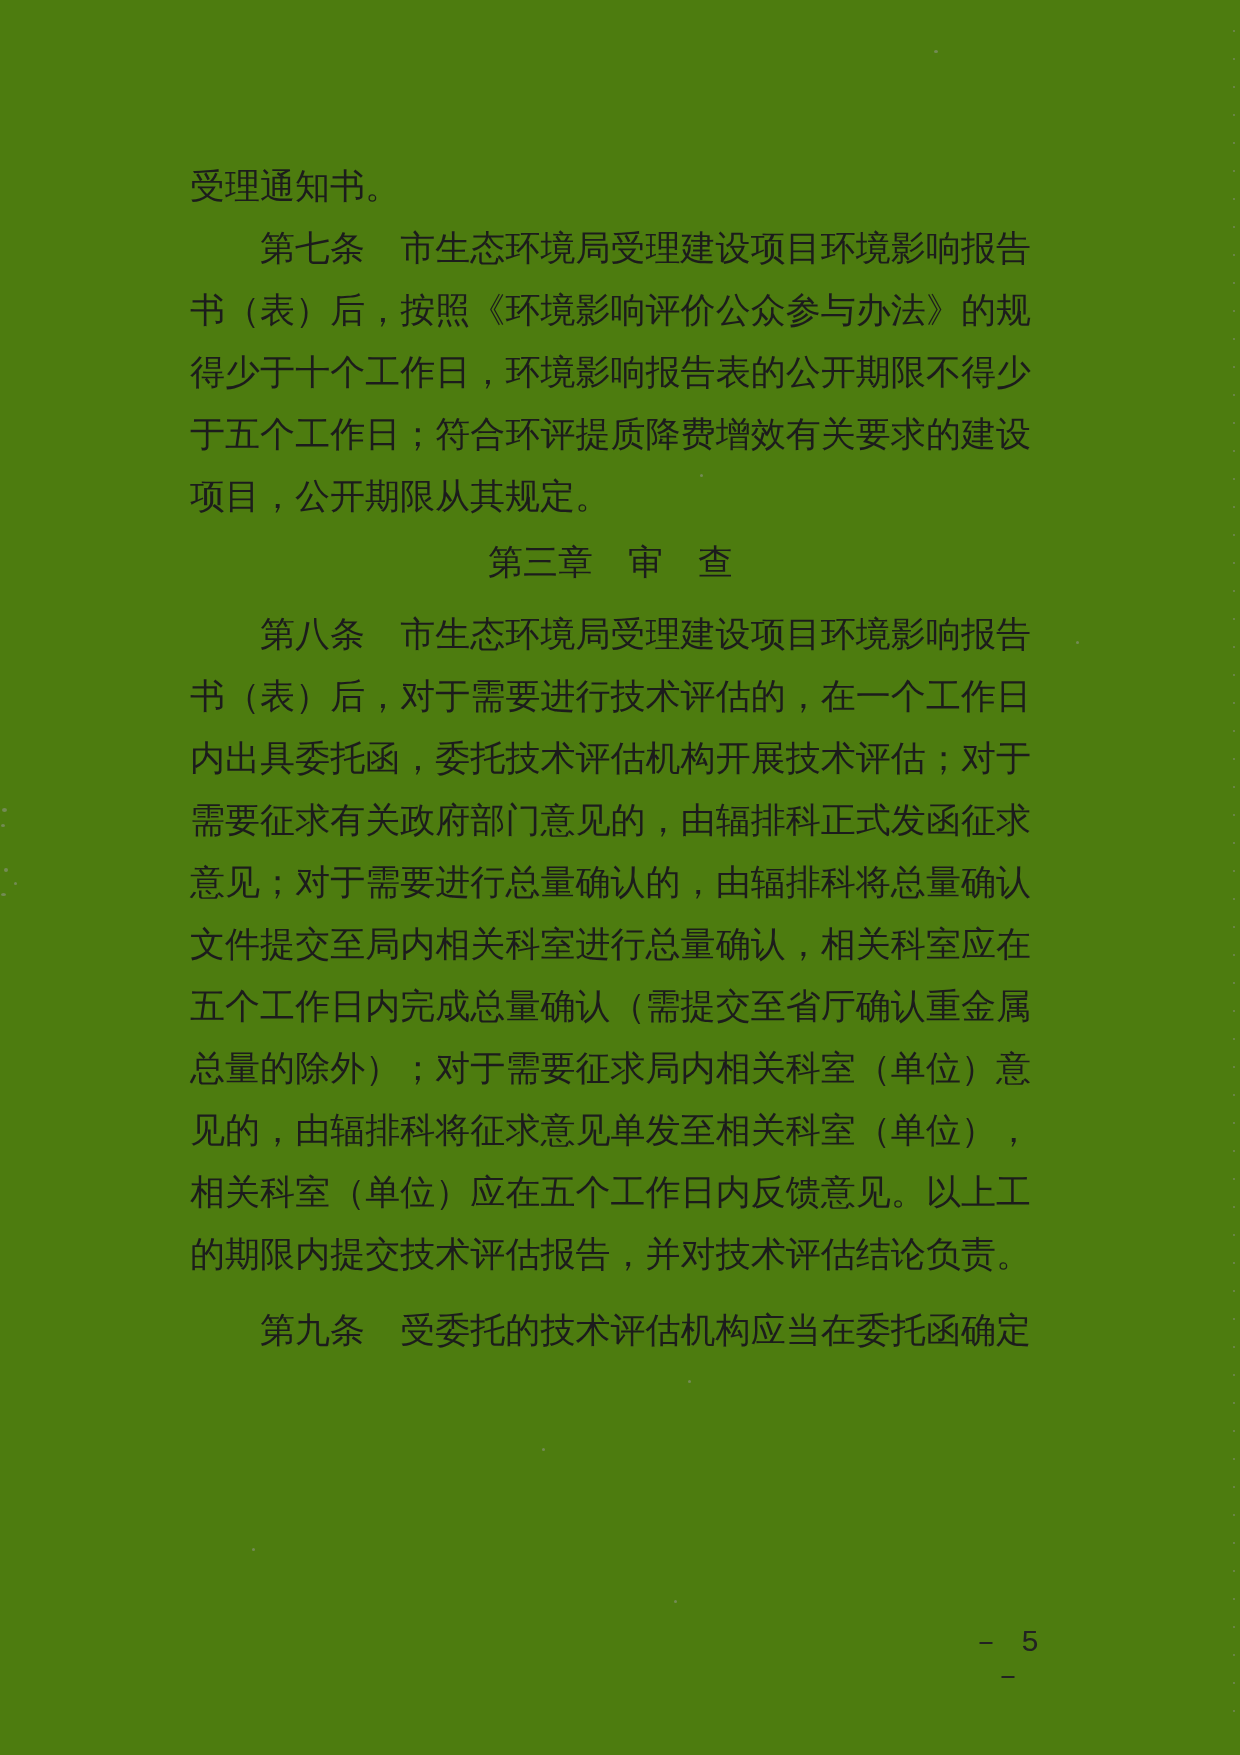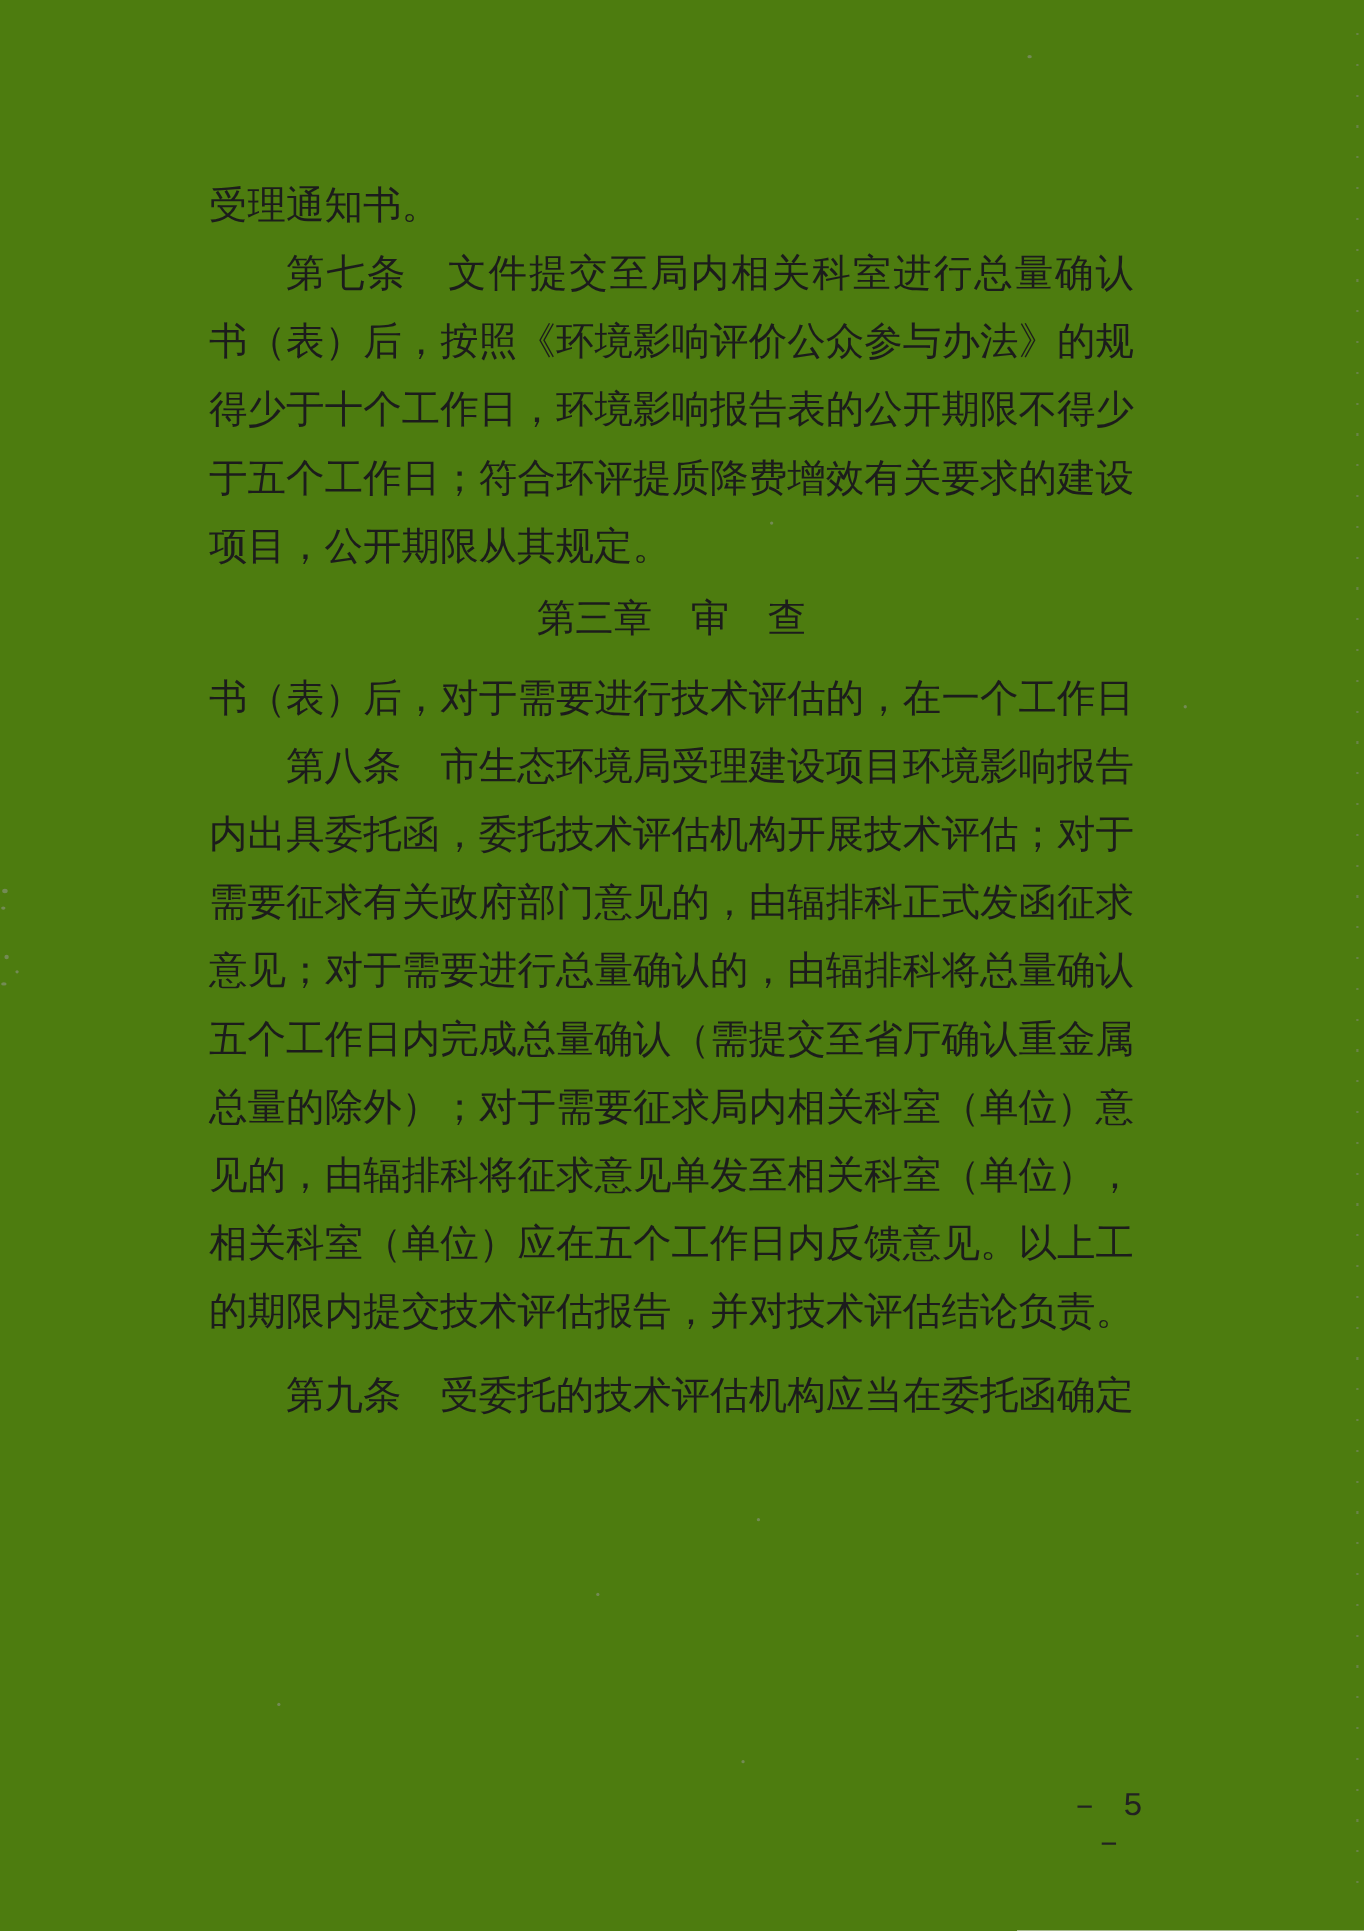--- a/index.html
+++ b/index.html
@@ -98,31 +98,32 @@
   .speck.s11{ left: 252px; top: 1548px; width: 3px; height: 3px; }
   .speck.s12{ left: 674px; top: 1600px; width: 3px; height: 3px; }
 </style>
 </head>
 <body>
 
 <div class="page">
 
   <div class="text-block">
       <div class="line plain">受理通知书。</div>
-      <div class="line para-full">第七条　文件提交至局内相关科室进行总量确认</div>
+      <div class="line para-full">第七条　市生态环境局受理建设项目环境影响报告</div>
       <div class="line full">书（表）后，按照《环境影响评价公众参与办法》的规</div>
       <div class="line full">得少于十个工作日，环境影响报告表的公开期限不得少</div>
       <div class="line full">于五个工作日；符合环评提质降费增效有关要求的建设</div>
       <div class="line plain">项目，公开期限从其规定。</div>
       <div class="line heading">第三章　审　查</div>
+      <div class="line para-full">第八条　市生态环境局受理建设项目环境影响报告</div>
       <div class="line full">书（表）后，对于需要进行技术评估的，在一个工作日</div>
-      <div class="line para-full">第八条　市生态环境局受理建设项目环境影响报告</div>
       <div class="line full">内出具委托函，委托技术评估机构开展技术评估；对于</div>
       <div class="line full">需要征求有关政府部门意见的，由辐排科正式发函征求</div>
       <div class="line full">意见；对于需要进行总量确认的，由辐排科将总量确认</div>
+      <div class="line full">文件提交至局内相关科室进行总量确认，相关科室应在</div>
       <div class="line full">五个工作日内完成总量确认（需提交至省厅确认重金属</div>
       <div class="line full">总量的除外）；对于需要征求局内相关科室（单位）意</div>
       <div class="line full">见的，由辐排科将征求意见单发至相关科室（单位），</div>
       <div class="line full">相关科室（单位）应在五个工作日内反馈意见。以上工</div>
       <div class="line full">的期限内提交技术评估报告，并对技术评估结论负责。</div>
       <div class="line para-full gap-before">第九条　受委托的技术评估机构应当在委托函确定</div>
     </div>
 
   <div class="page-number">– 5 –</div>
 

